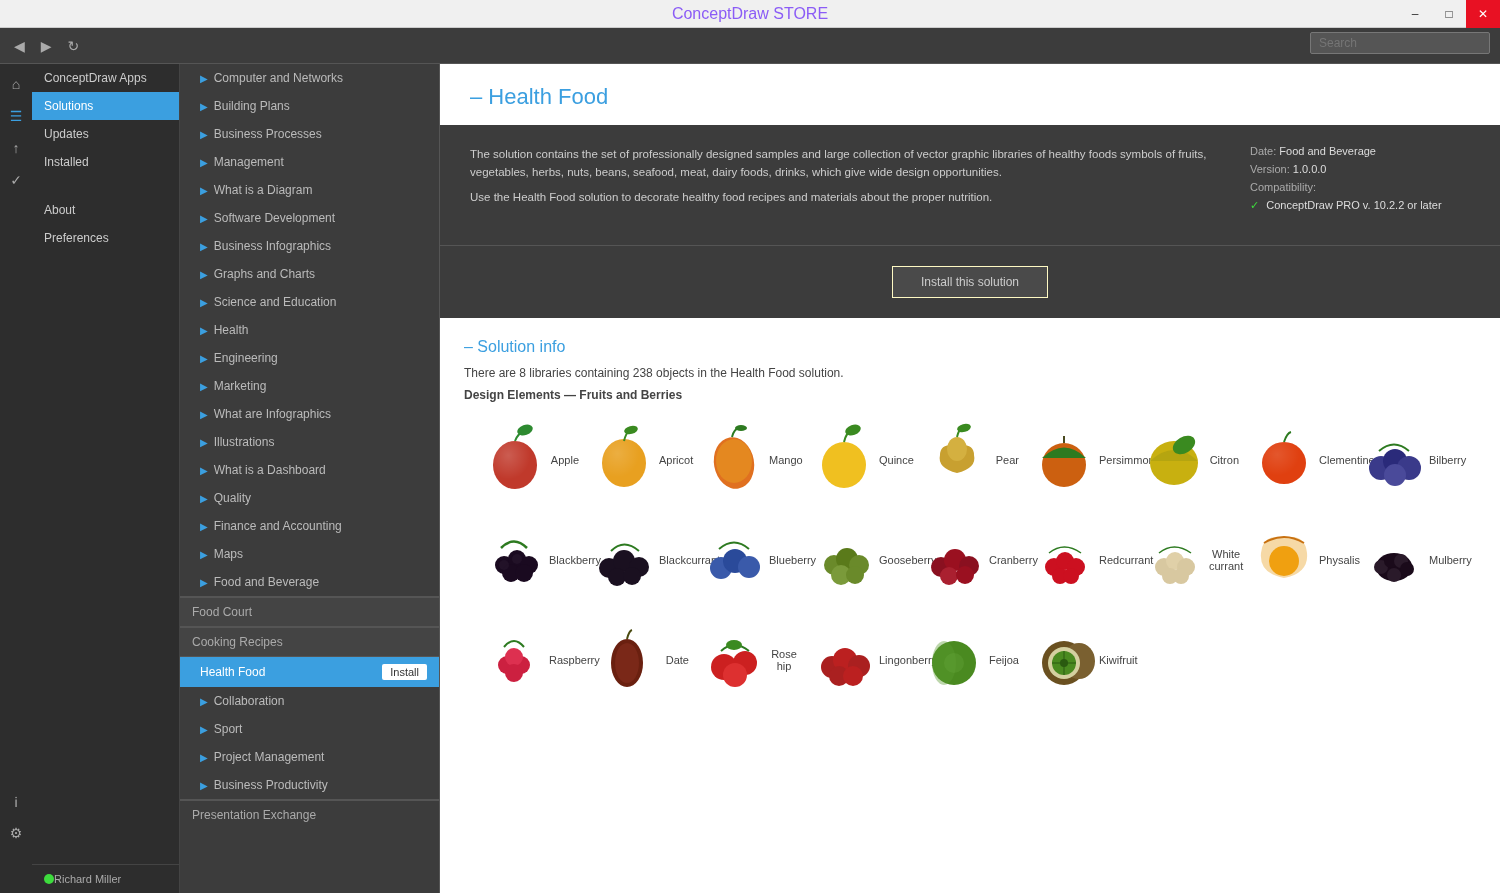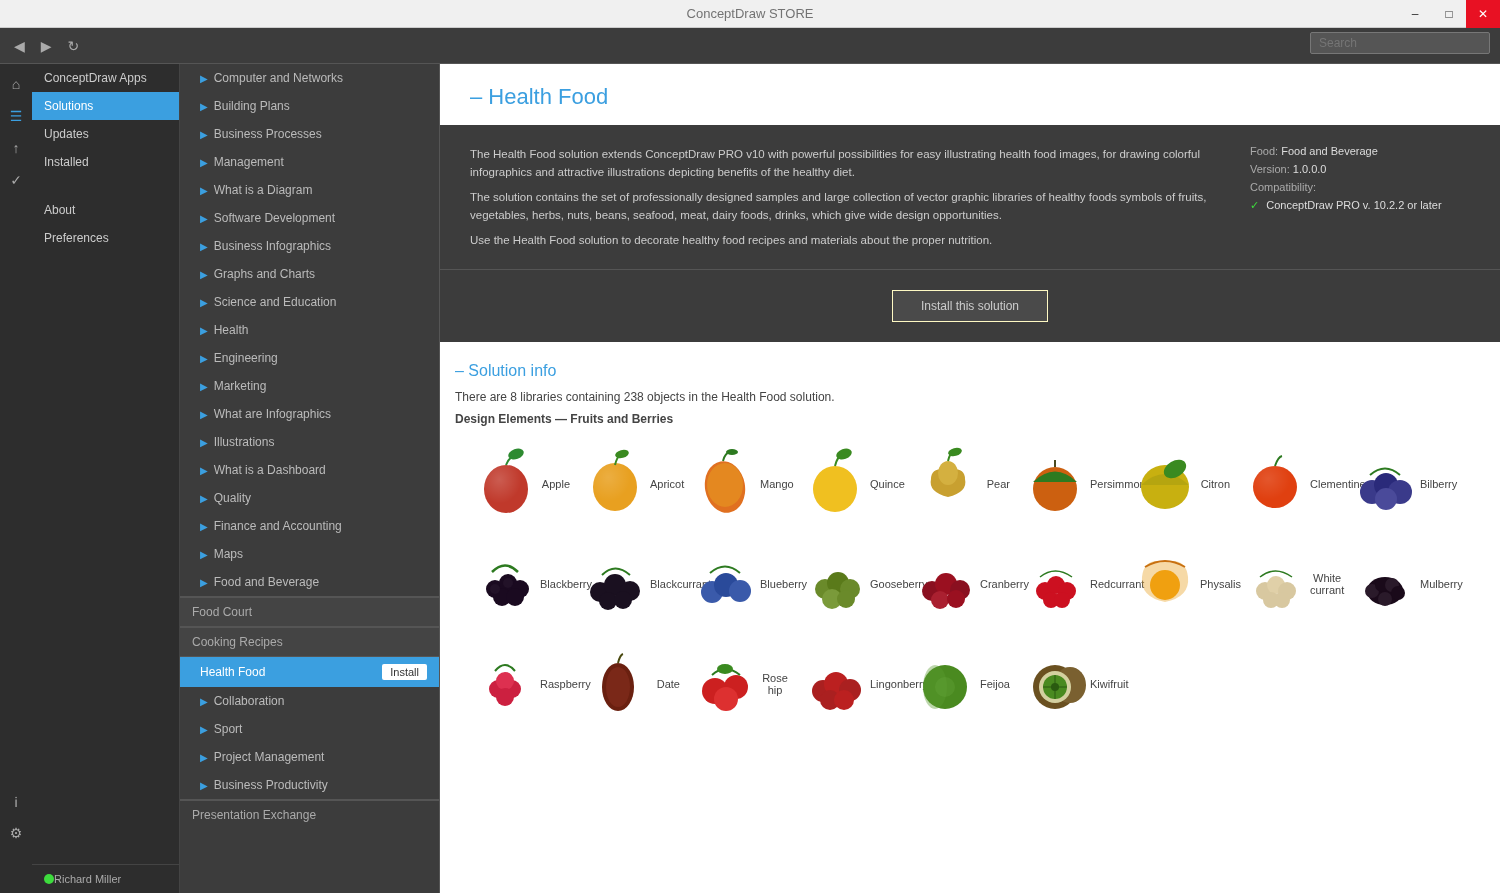--- a/index.html
+++ b/index.html
@@ -9,21 +9,21 @@
     .title-bar {
       background: #f0f0f0;
       height: 28px;
       display: flex;
       align-items: center;
       justify-content: center;
       position: relative;
       border-bottom: 1px solid #ccc;
       flex-shrink: 0;
     }
-    .title-bar-title { font-size: 13px; color: #737373; }
+    .title-bar-title { font-size: 16px; color: #8b5cf6; }
     .title-bar-controls { position: absolute; right: 0; top: 0; display: flex; height: 28px; }
     .title-btn { width: 34px; height: 28px; border: none; background: transparent; cursor: pointer; font-size: 12px; display: flex; align-items: center; justify-content: center; color: #333; }
     .title-btn.close { background: #e81123; color: white; }
 
     
     .nav-bar {
       background: #3c3c3c;
       height: 36px;
       display: flex;
       align-items: center;
@@ -103,21 +103,21 @@
     .info-text { color: #ccc; font-size: 11.5px; line-height: 1.6; max-width: 780px; }
     .info-meta { color: #aaa; font-size: 11px; min-width: 220px; text-align: left; }
     .info-meta .meta-row { margin-bottom: 6px; }
     .info-meta .meta-label { color: #aaa; }
     .info-meta .meta-value { color: #ddd; }
     .info-meta .compat-check { color: #3ddc3d; margin-right: 4px; }
 
     .install-section { background: #3c3c3c; padding: 20px 30px; display: flex; justify-content: center; border-top: 1px solid #555; }
     .install-btn { background: #4a4a4a; border: 1px solid #fef9c3; color: #ccc; padding: 8px 28px; cursor: pointer; font-size: 12px; }
 
-    .solution-info { padding: 20px 15px; background: white; }
+    .solution-info { padding: 20px 24px; background: white; }
     .solution-info-title { color: #3b9fe0; font-size: 16px; font-weight: normal; margin-bottom: 10px; }
     .solution-info p { font-size: 12px; color: #444; margin-bottom: 6px; }
     .design-elements-title { font-weight: bold; font-size: 13px; color: #222; margin-bottom: 14px; }
 
     
     .fruit-grid { display: flex; flex-wrap: wrap; gap: 0; padding: 0 10px; }
     .fruit-item { width: 110px; display: flex; flex-direction: row; align-items: center; padding: 10px 5px; }
     .fruit-icon { width: 80px; height: 80px; display: flex; align-items: center; justify-content: center; }
     .fruit-icon svg { width: 70px; height: 70px; }
     .fruit-label { font-size: 11px; color: #444; margin-top: 4px; text-align: center; }
@@ -300,27 +300,26 @@
   </div>
 
   <div class="content-area">
 
     <div class="content-header">
       <h1 class="content-title">– Health Food</h1>
     </div>
 
     <div class="info-banner">
       <div class="info-text">
-        <p style="margin-bottom:6px;">The Health Food solution extends ConceptDraw PRO v10 with powerful possibilities for easy illustrating health food images, for drawing colorful infographics and attractive illustrations depicting benefits of the healthy diet.</p>
         <p style="margin-bottom:6px;">The solution contains the set of professionally designed samples and large collection of vector graphic libraries of healthy foods symbols of fruits, vegetables, herbs, nuts, beans, seafood, meat, dairy foods, drinks, which give wide design opportunities.</p>
         <p>Use the Health Food solution to decorate healthy food recipes and materials about the proper nutrition.</p>
       </div>
       <div class="info-meta">
         <div class="meta-row">
-          <span class="meta-label">Food:</span>
+          <span class="meta-label">Date:</span>
           <span class="meta-value">Food and Beverage</span>
         </div>
         <div class="meta-row">
           <span class="meta-label">Version:</span>
           <span class="meta-value">1.0.0.0</span>
         </div>
         <div class="meta-row">
           <span class="meta-label">Compatibility:</span>
         </div>
         <div class="meta-row">
@@ -527,39 +526,39 @@
       <circle cx="31" cy="53" r="8" fill="#cc1020"></circle>
       <circle cx="42" cy="53" r="8" fill="#cc1020"></circle>
       <path d="M20 30 Q35 18 52 30" stroke="#2d7a20" stroke-width="1.5" fill="none"></path>
     </svg>
             </div>
     <span class="fruit-label">Redcurrant</span>
   </div>
           <div class="fruit-item">
     <div class="fruit-icon">
               <svg viewBox="0 0 70 70" xmlns="http://www.w3.org/2000/svg">
-      <path d="M35 55 Q10 50 12 30 Q14 10 35 15 Q56 10 58 30 Q60 50 35 55Z" fill="#e8a020" opacity="0.4"></path>
-      <circle cx="35" cy="38" r="15" fill="#f0a010"></circle>
-      <path d="M15 20 Q35 8 55 20" stroke="#c87010" stroke-width="2" fill="none"></path>
-    </svg>
-            </div>
-    <span class="fruit-label">Physalis</span>
-  </div>
-          <div class="fruit-item">
-    <div class="fruit-icon">
-              <svg viewBox="0 0 70 70" xmlns="http://www.w3.org/2000/svg">
       <circle cx="25" cy="44" r="9" fill="#d8c8a0"></circle>
       <circle cx="36" cy="38" r="9" fill="#e0d0a8"></circle>
       <circle cx="47" cy="44" r="9" fill="#d8c8a0"></circle>
       <circle cx="31" cy="53" r="8" fill="#d8c8a0"></circle>
       <circle cx="42" cy="53" r="8" fill="#d8c8a0"></circle>
       <path d="M20 30 Q35 18 52 30" stroke="#2d7a20" stroke-width="1.5" fill="none"></path>
     </svg>
             </div>
     <span class="fruit-label">White currant</span>
+  </div>
+          <div class="fruit-item">
+    <div class="fruit-icon">
+              <svg viewBox="0 0 70 70" xmlns="http://www.w3.org/2000/svg">
+      <path d="M35 55 Q10 50 12 30 Q14 10 35 15 Q56 10 58 30 Q60 50 35 55Z" fill="#e8a020" opacity="0.4"></path>
+      <circle cx="35" cy="38" r="15" fill="#f0a010"></circle>
+      <path d="M15 20 Q35 8 55 20" stroke="#c87010" stroke-width="2" fill="none"></path>
+    </svg>
+            </div>
+    <span class="fruit-label">Physalis</span>
   </div>
           <div class="fruit-item">
     <div class="fruit-icon">
               <svg viewBox="0 0 70 70" xmlns="http://www.w3.org/2000/svg">
       <ellipse cx="35" cy="44" rx="18" ry="14" fill="#1a0a1a"></ellipse>
       <circle cx="22" cy="44" r="7" fill="#2a1a2a"></circle>
       <circle cx="32" cy="38" r="7" fill="#1a0a1a"></circle>
       <circle cx="42" cy="38" r="7" fill="#2a1a2a"></circle>
       <circle cx="48" cy="46" r="7" fill="#1a0a1a"></circle>
       <circle cx="35" cy="52" r="7" fill="#2a1a2a"></circle>

